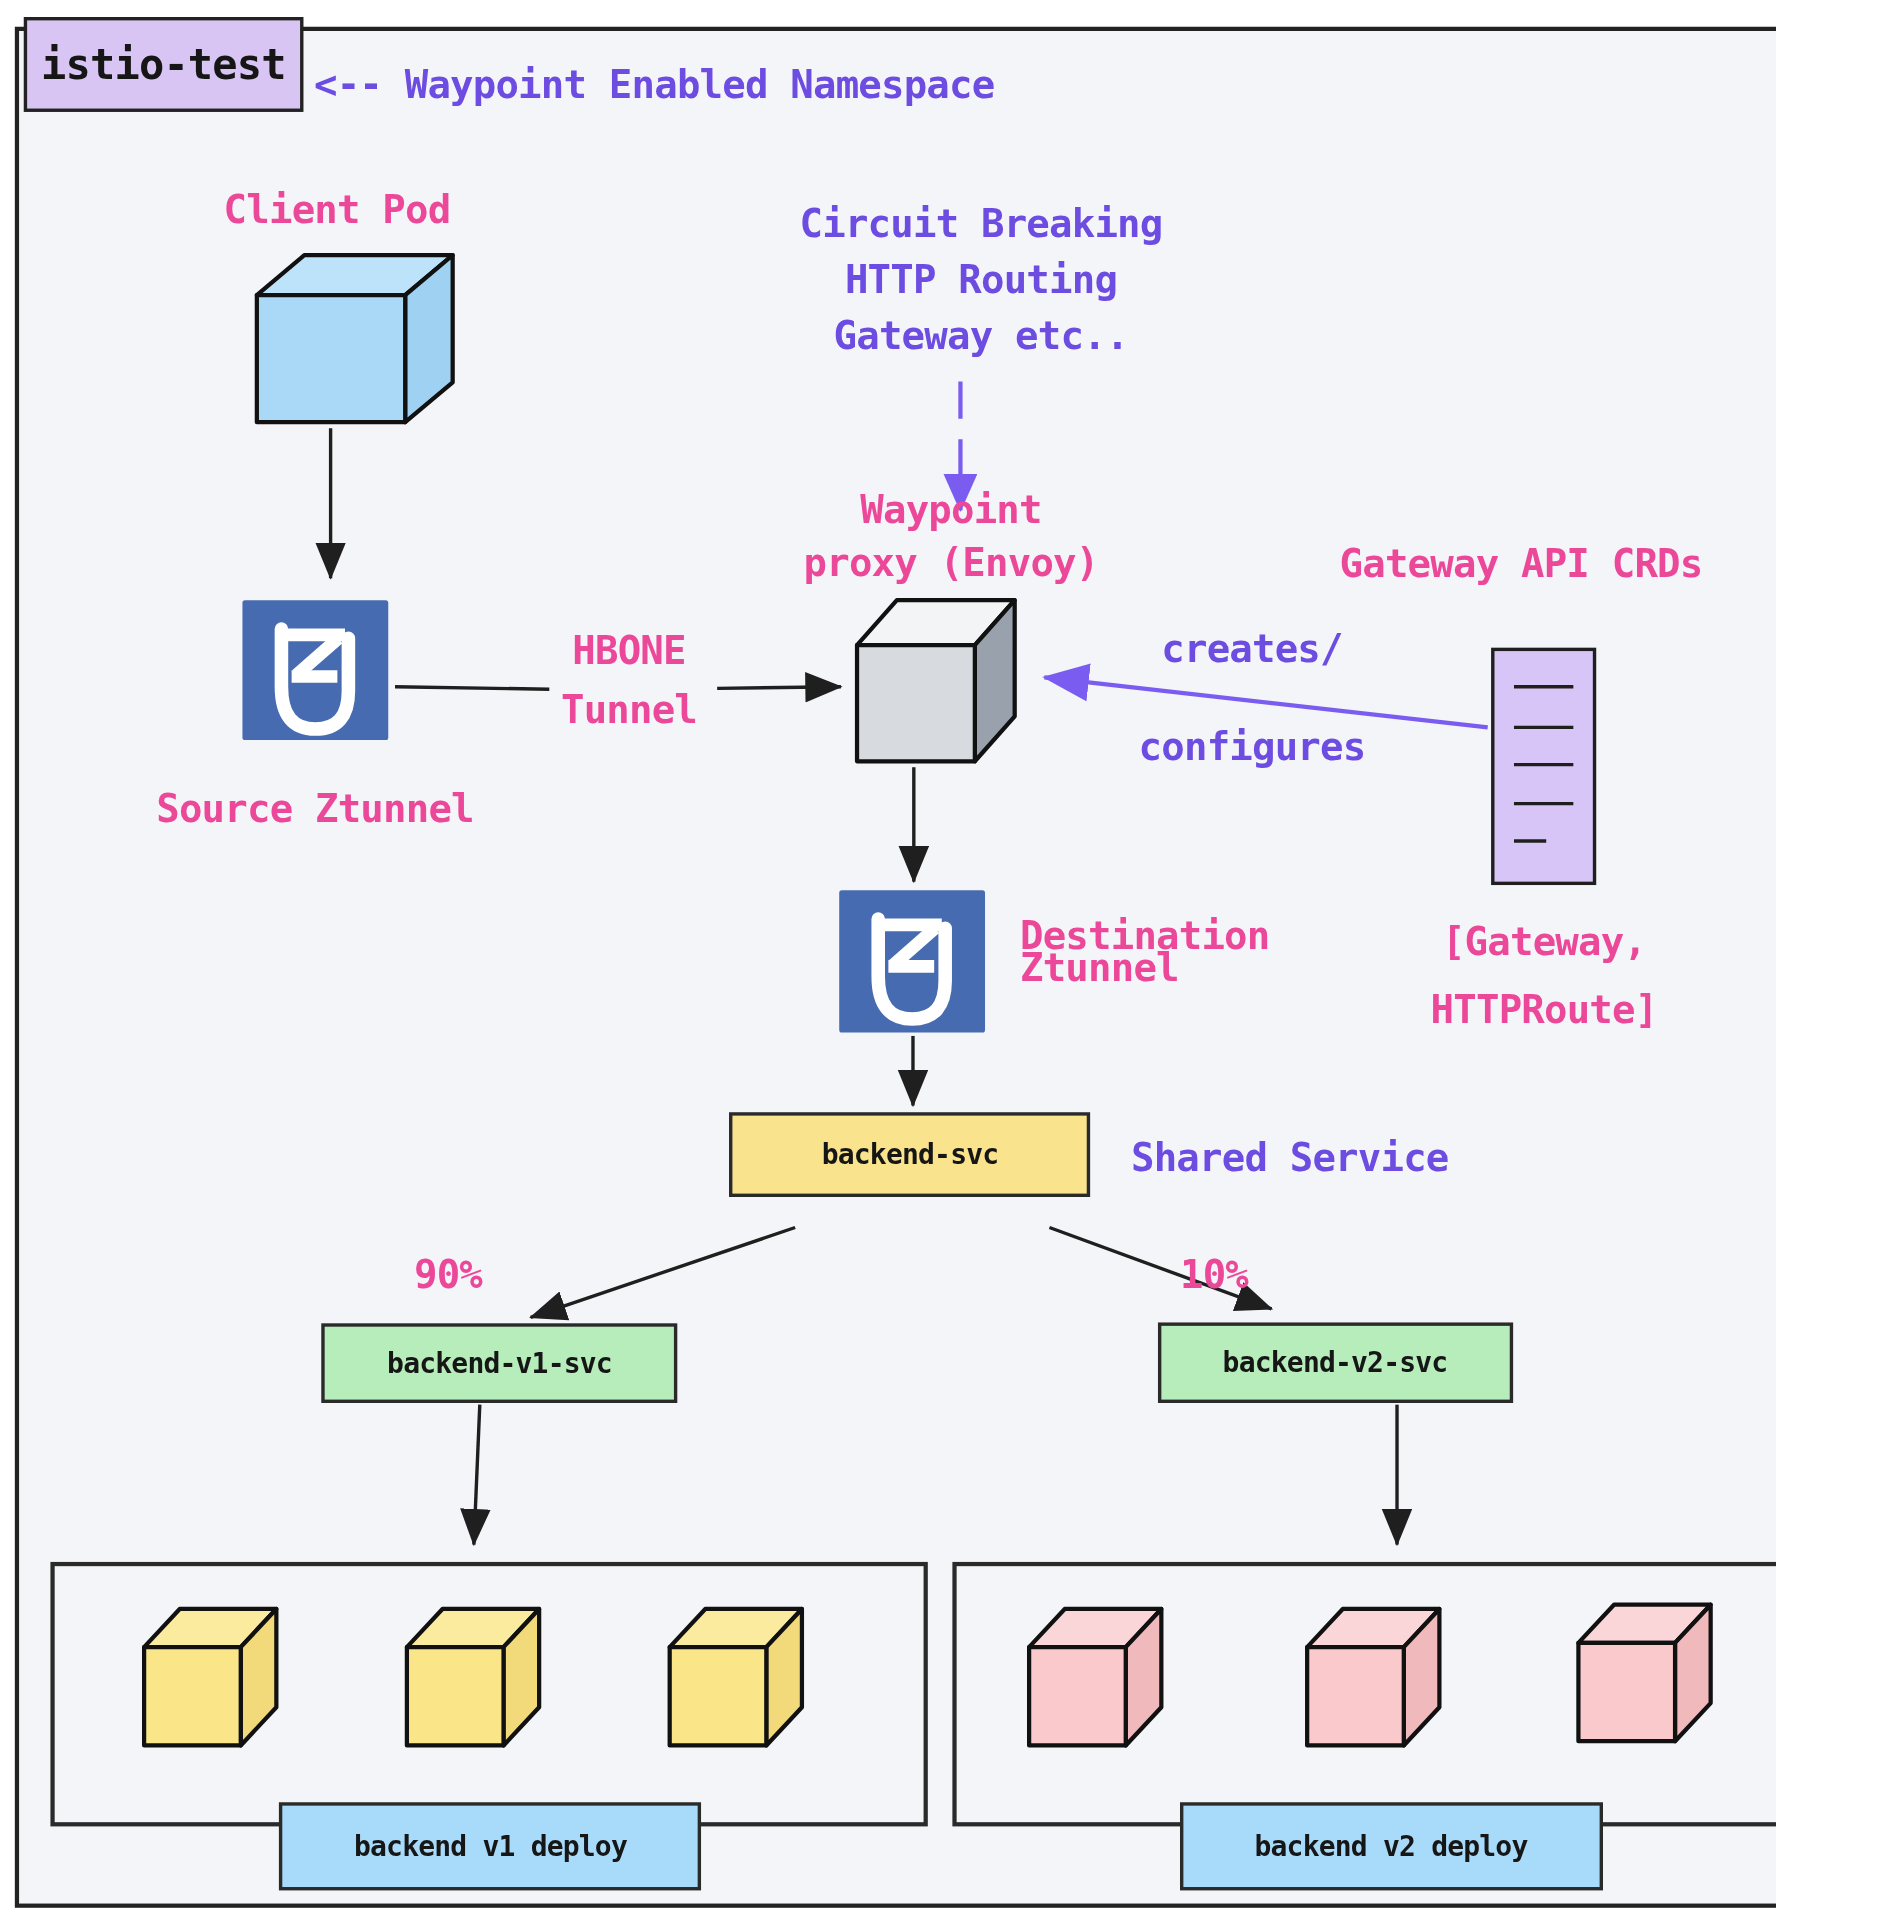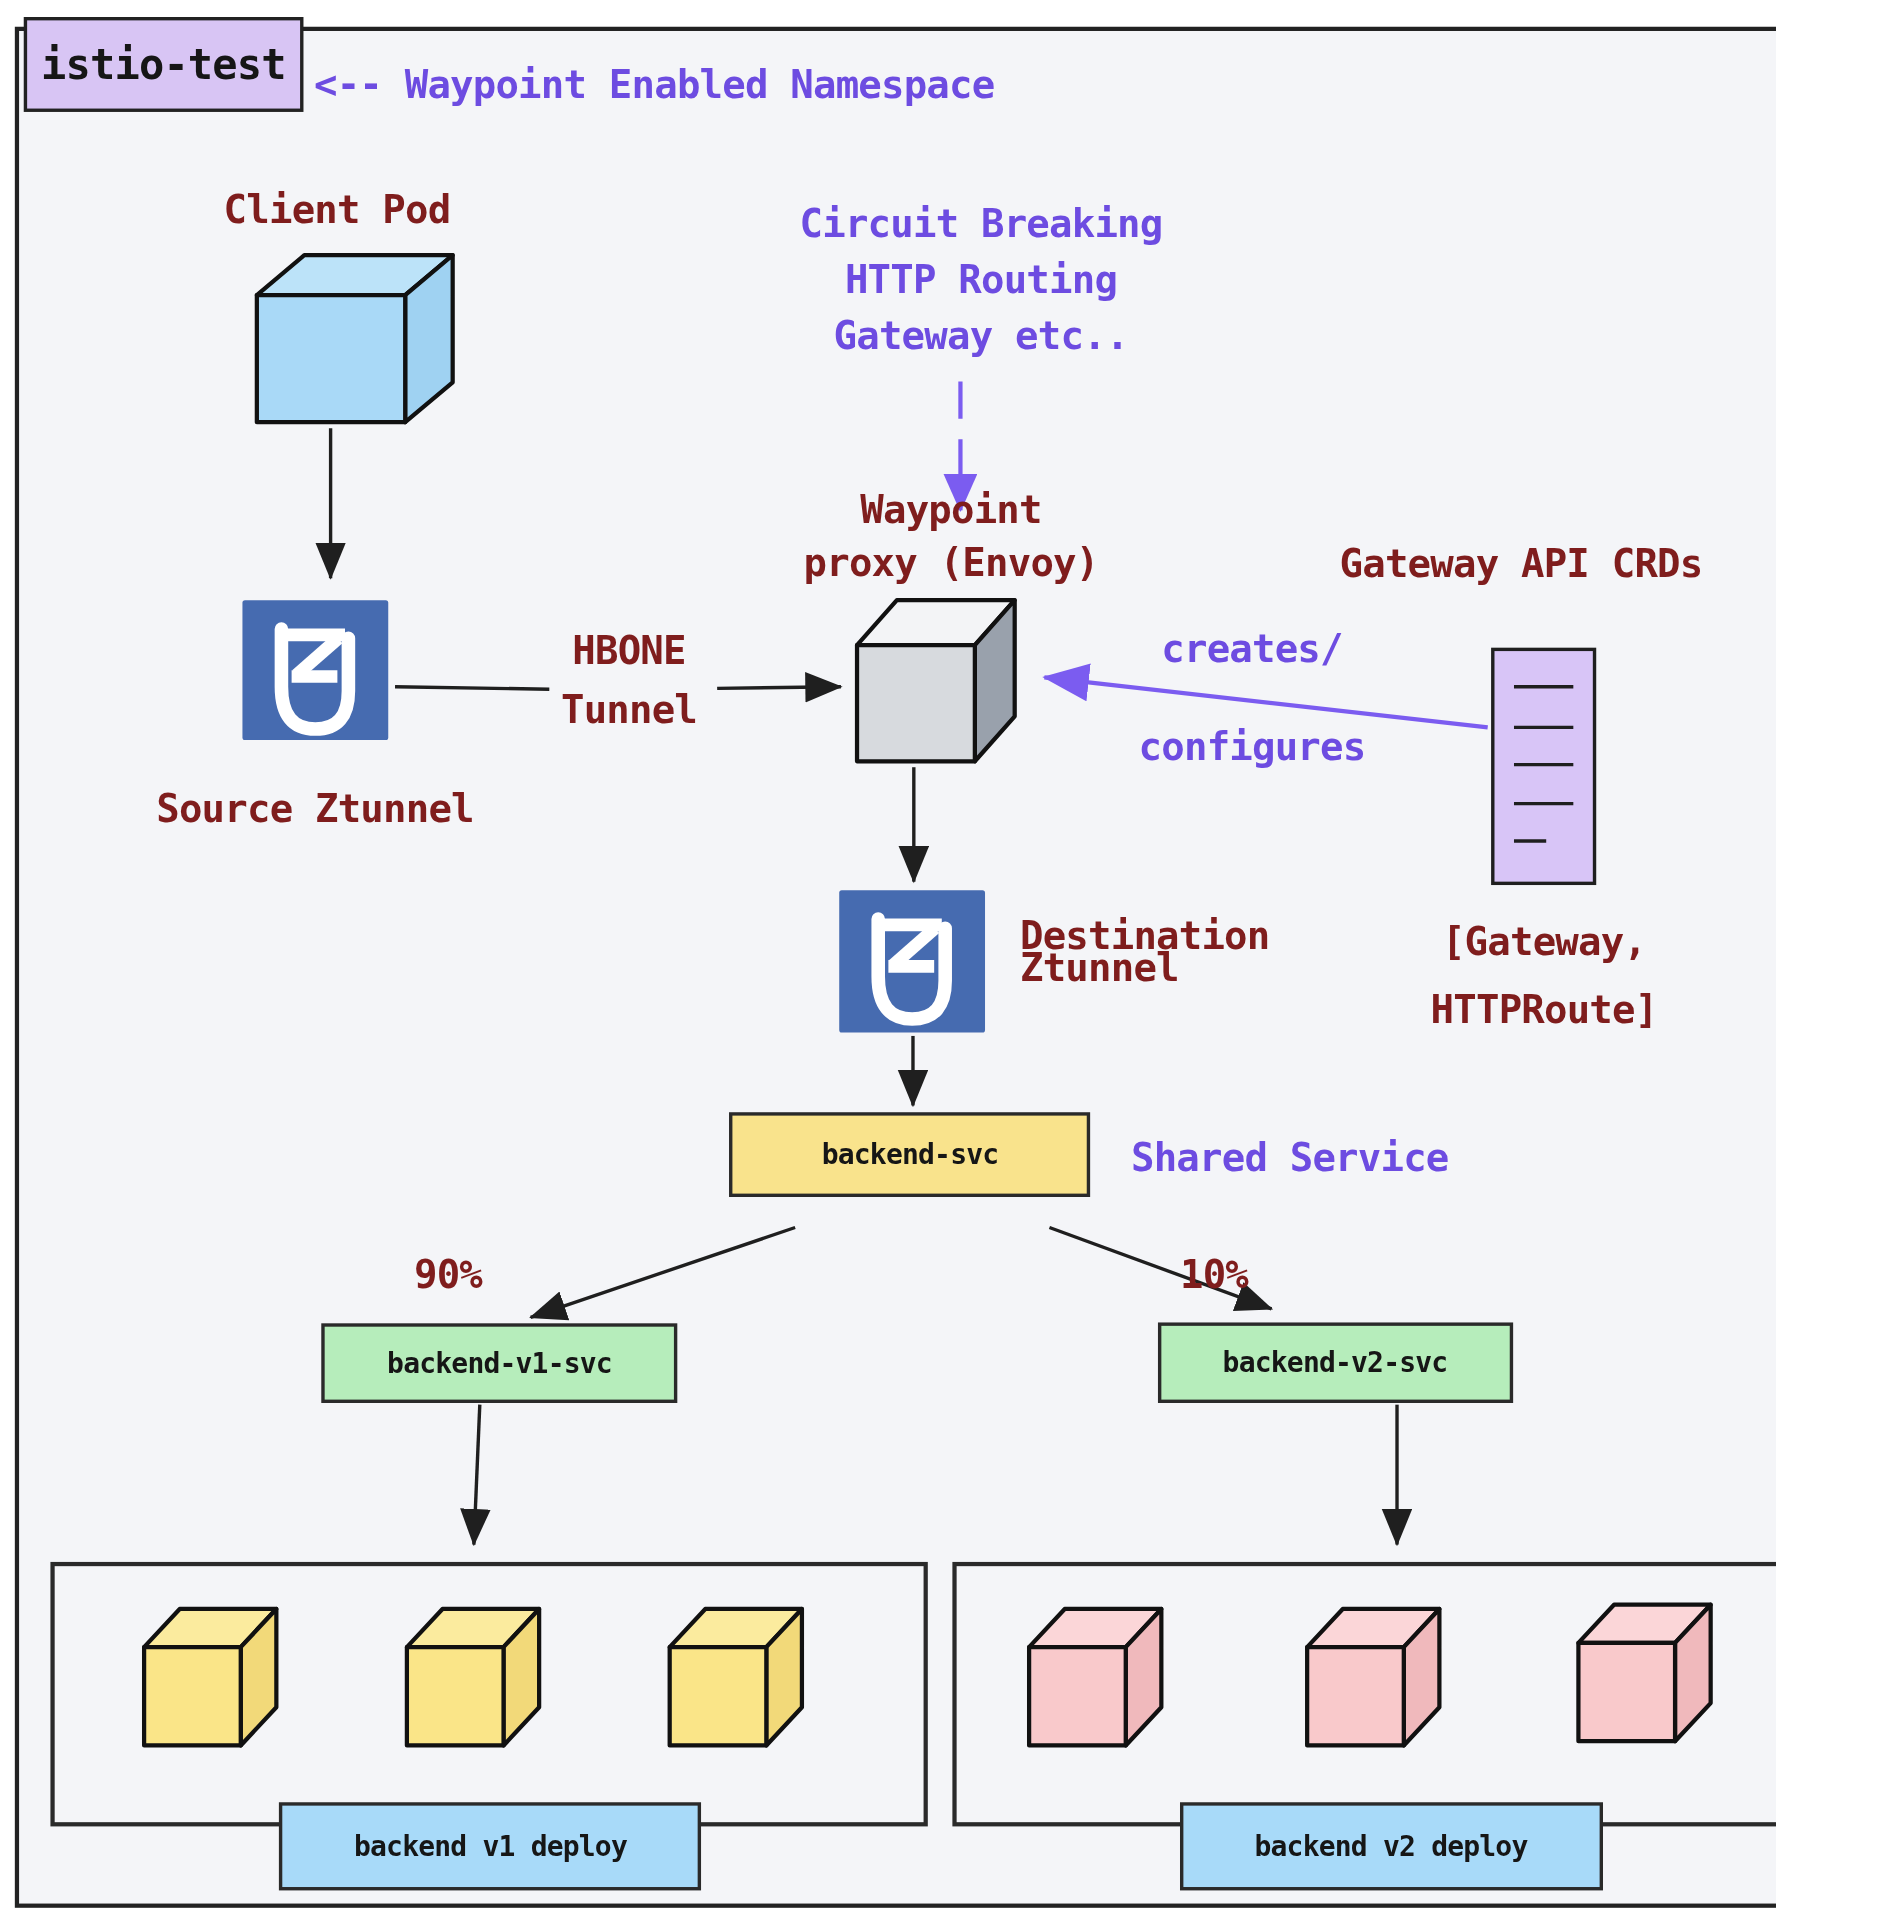--- a/index.html
+++ b/index.html
@@ -2,21 +2,21 @@
 <html style="font-size:13.6px"><head>
 <meta charset="utf-8">
 <style>
   html,body{margin:0;padding:0;background:#ffffff;}
   .stage{
     position:relative;width:1776px;height:1932px;background:#ffffff;
     font-family:"DejaVu Sans Mono", monospace;overflow:hidden;
   }
   .layer{position:absolute;left:0;top:0;width:1898px;height:1932px;}
   .lbl{
-    position:absolute;font-size:39px;font-weight:600;color:#7f1d1d;
+    position:absolute;font-size:39px;font-weight:600;color:#ec4899;
     white-space:pre;letter-spacing:-0.8px;line-height:1.15;
   }
   .ctr{transform:translateX(-50%);}
   .purple{color:#6d4ce1;}
   .boxlbl{
     position:absolute;display:flex;align-items:center;justify-content:center;
     font-size:28px;font-weight:600;color:#161616;white-space:pre;letter-spacing:-0.8px;
   }
 </style>
 </head>

